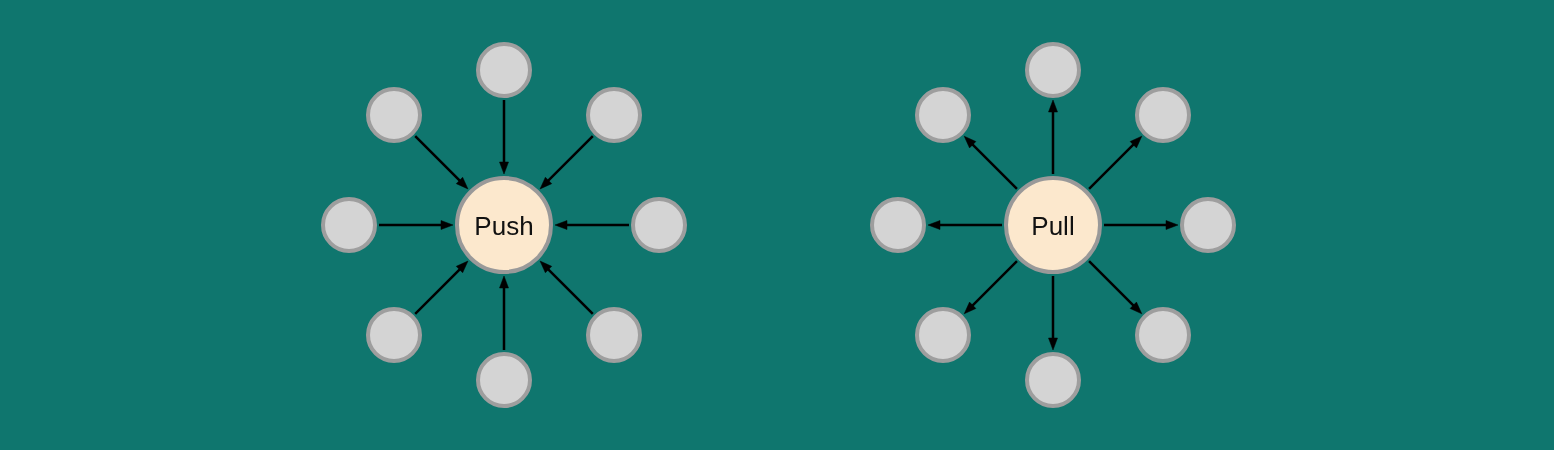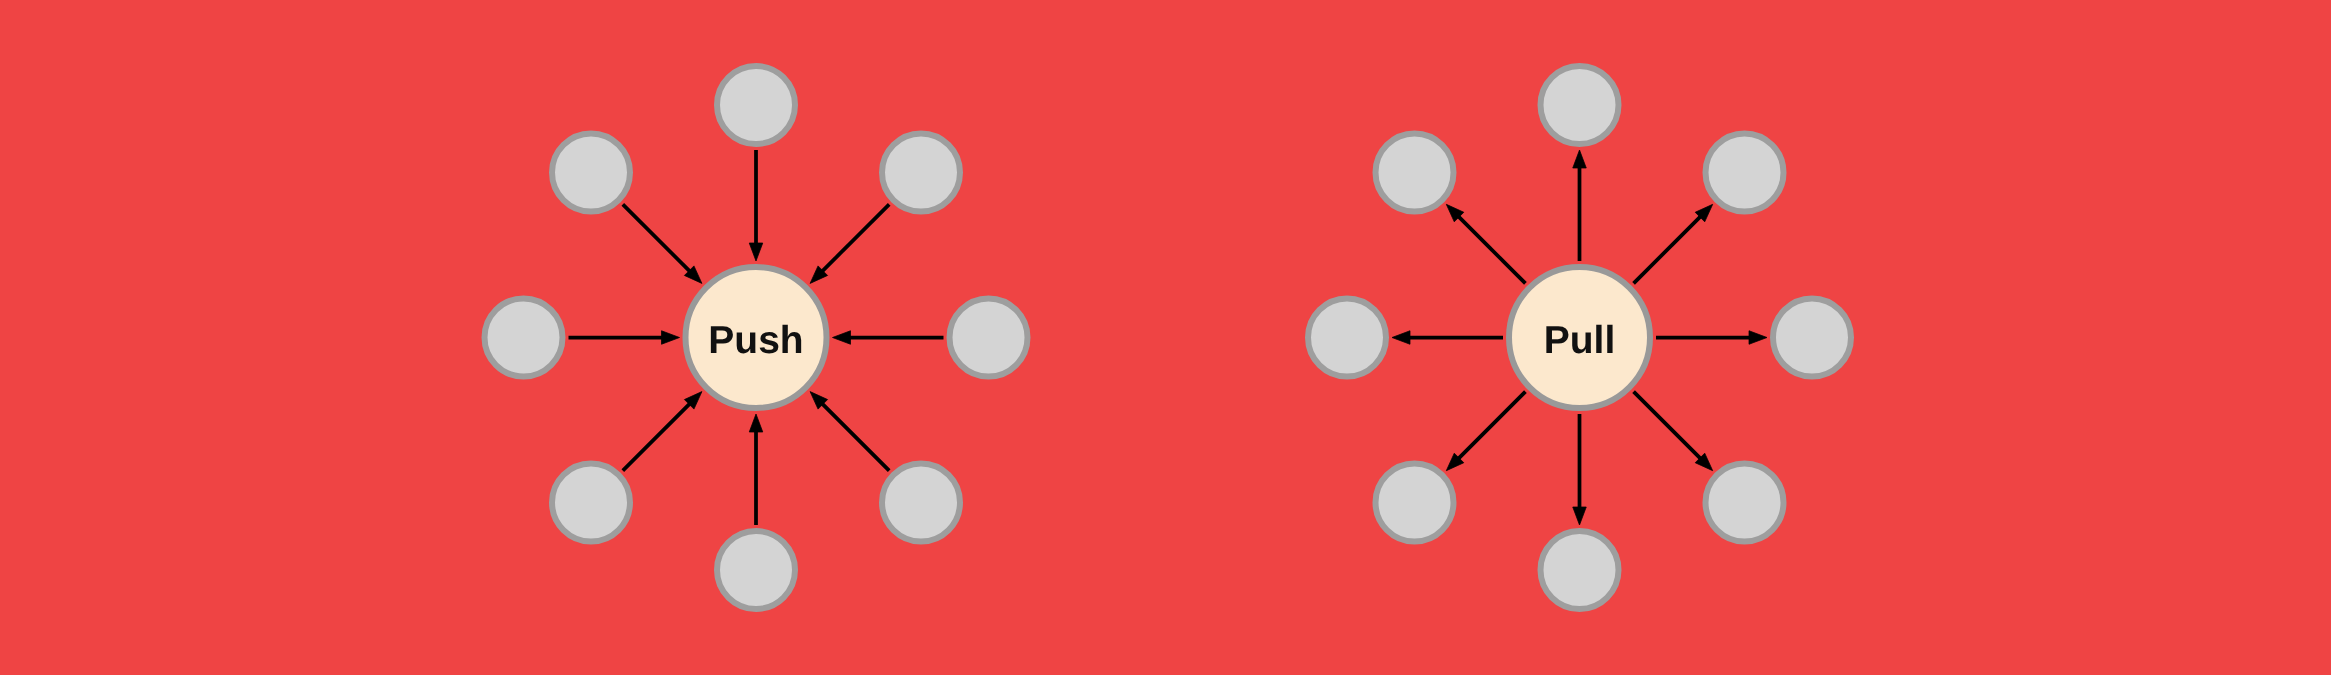--- a/index.html
+++ b/index.html
@@ -11,22 +11,21 @@
   body {
     width: 1554px;
     height: 450px;
     font-family: "Liberation Sans", sans-serif;
     overflow: hidden;
   }
   #canvas-wrap {
     position: relative;
     width: 1554px;
     height: 450px;
-    background: #ef4444;
-    font-weight: bold;
+    background: #0f766e;
   }
   svg.diagram-svg {
     position: absolute;
     top: 0;
     left: 0;
     width: 1554px;
     height: 450px;
     display: block;
   }
   .hub-label {

